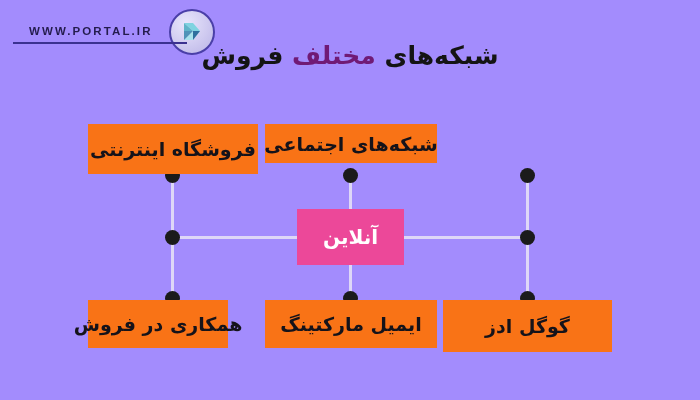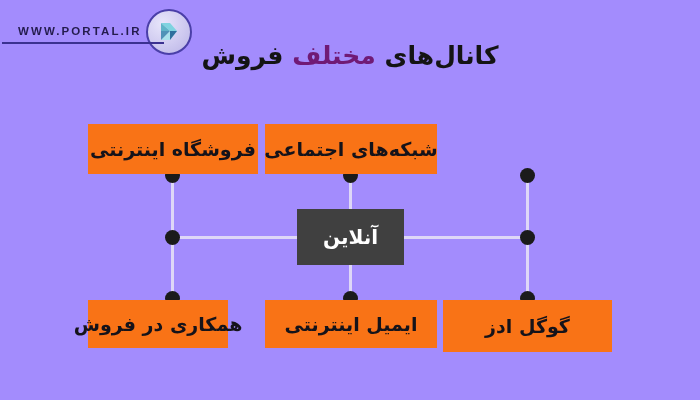--- a/index.html
+++ b/index.html
@@ -38,23 +38,23 @@
 
   .brand-logo .glyph {
     position: absolute;
     inset: 0;
     display: flex;
     align-items: center;
     justify-content: center;
   }
 
   .brand-url {
-    margin-left: 6px;
+    margin-left: 17px;
     position: relative;
-    padding: 0 4px 5px 4px;
+    padding: 0 16px 5px 4px;
   }
 
   .brand-url span {
     font-family: "Liberation Sans", sans-serif;
     font-size: 11.5px;
     font-weight: 700;
     letter-spacing: 2.1px;
     color: #241c4d;
     direction: ltr;
     display: inline-block;
@@ -106,28 +106,28 @@
     direction: rtl;
     font-family: "DejaVu Sans", sans-serif;
     font-size: 19px;
     font-weight: 700;
     color: #15131a;
     white-space: nowrap;
     letter-spacing: -0.2px;
   }
 
   .node.center {
-    background: #404040;
+    background: #ec4899;
     color: #ffffff;
     font-size: 20px;
   }
 
   
   .n-shop   { left: 88px;  top: 124px; width: 170px; height: 50px; }
-  .n-social { left: 265px; top: 124px; width: 172px; height: 50px; }
+  .n-social { left: 265px; top: 124px; width: 172px; height: 39px; }
   .n-market { left: 443px; top: 124px; width: 169px; height: 50px; }
 
   
   .n-center { left: 297px; top: 209px; width: 107px; height: 56px; }
 
   
   .n-affil  { left: 88px;  top: 300px; width: 140px; height: 48px; }
   .n-email  { left: 265px; top: 300px; width: 172px; height: 48px; }
   .n-ads    { left: 443px; top: 300px; width: 169px; height: 52px; }
 
@@ -184,21 +184,21 @@
         <polygon points="14,12 21,12 14,21" fill="#2f6f9e"></polygon>
       </svg>
     </span>
   </div>
   <div class="brand-url">
     <span>WWW.PORTAL.IR</span>
     <div class="rule"></div>
   </div>
 </div>
 
-<div class="title"><span>کانال‌های </span><span class="hl">مختلف</span><span> فروش</span></div>
+<div class="title"><span>شبکه‌های </span><span class="hl">مختلف</span><span> فروش</span></div>
 
 <div class="diagram">
 
   <div class="line v v-left"></div>
   <div class="line v v-c-top"></div>
   <div class="line v v-c-bot"></div>
   <div class="line v v-right"></div>
   <div class="line h h-left"></div>
   <div class="line h h-right"></div>
 
@@ -219,18 +219,18 @@
   </div>
 
   <div class="node center n-center">
     <span>آنلاین</span>
   </div>
 
   <div class="node n-affil">
     <span>همکاری در فروش</span>
   </div>
   <div class="node n-email">
-    <span>ایمیل اینترنتی</span>
+    <span>ایمیل مارکتینگ</span>
   </div>
   <div class="node n-ads">
     <span>گوگل ادز</span>
   </div>
 </div>
 
 </body></html>

